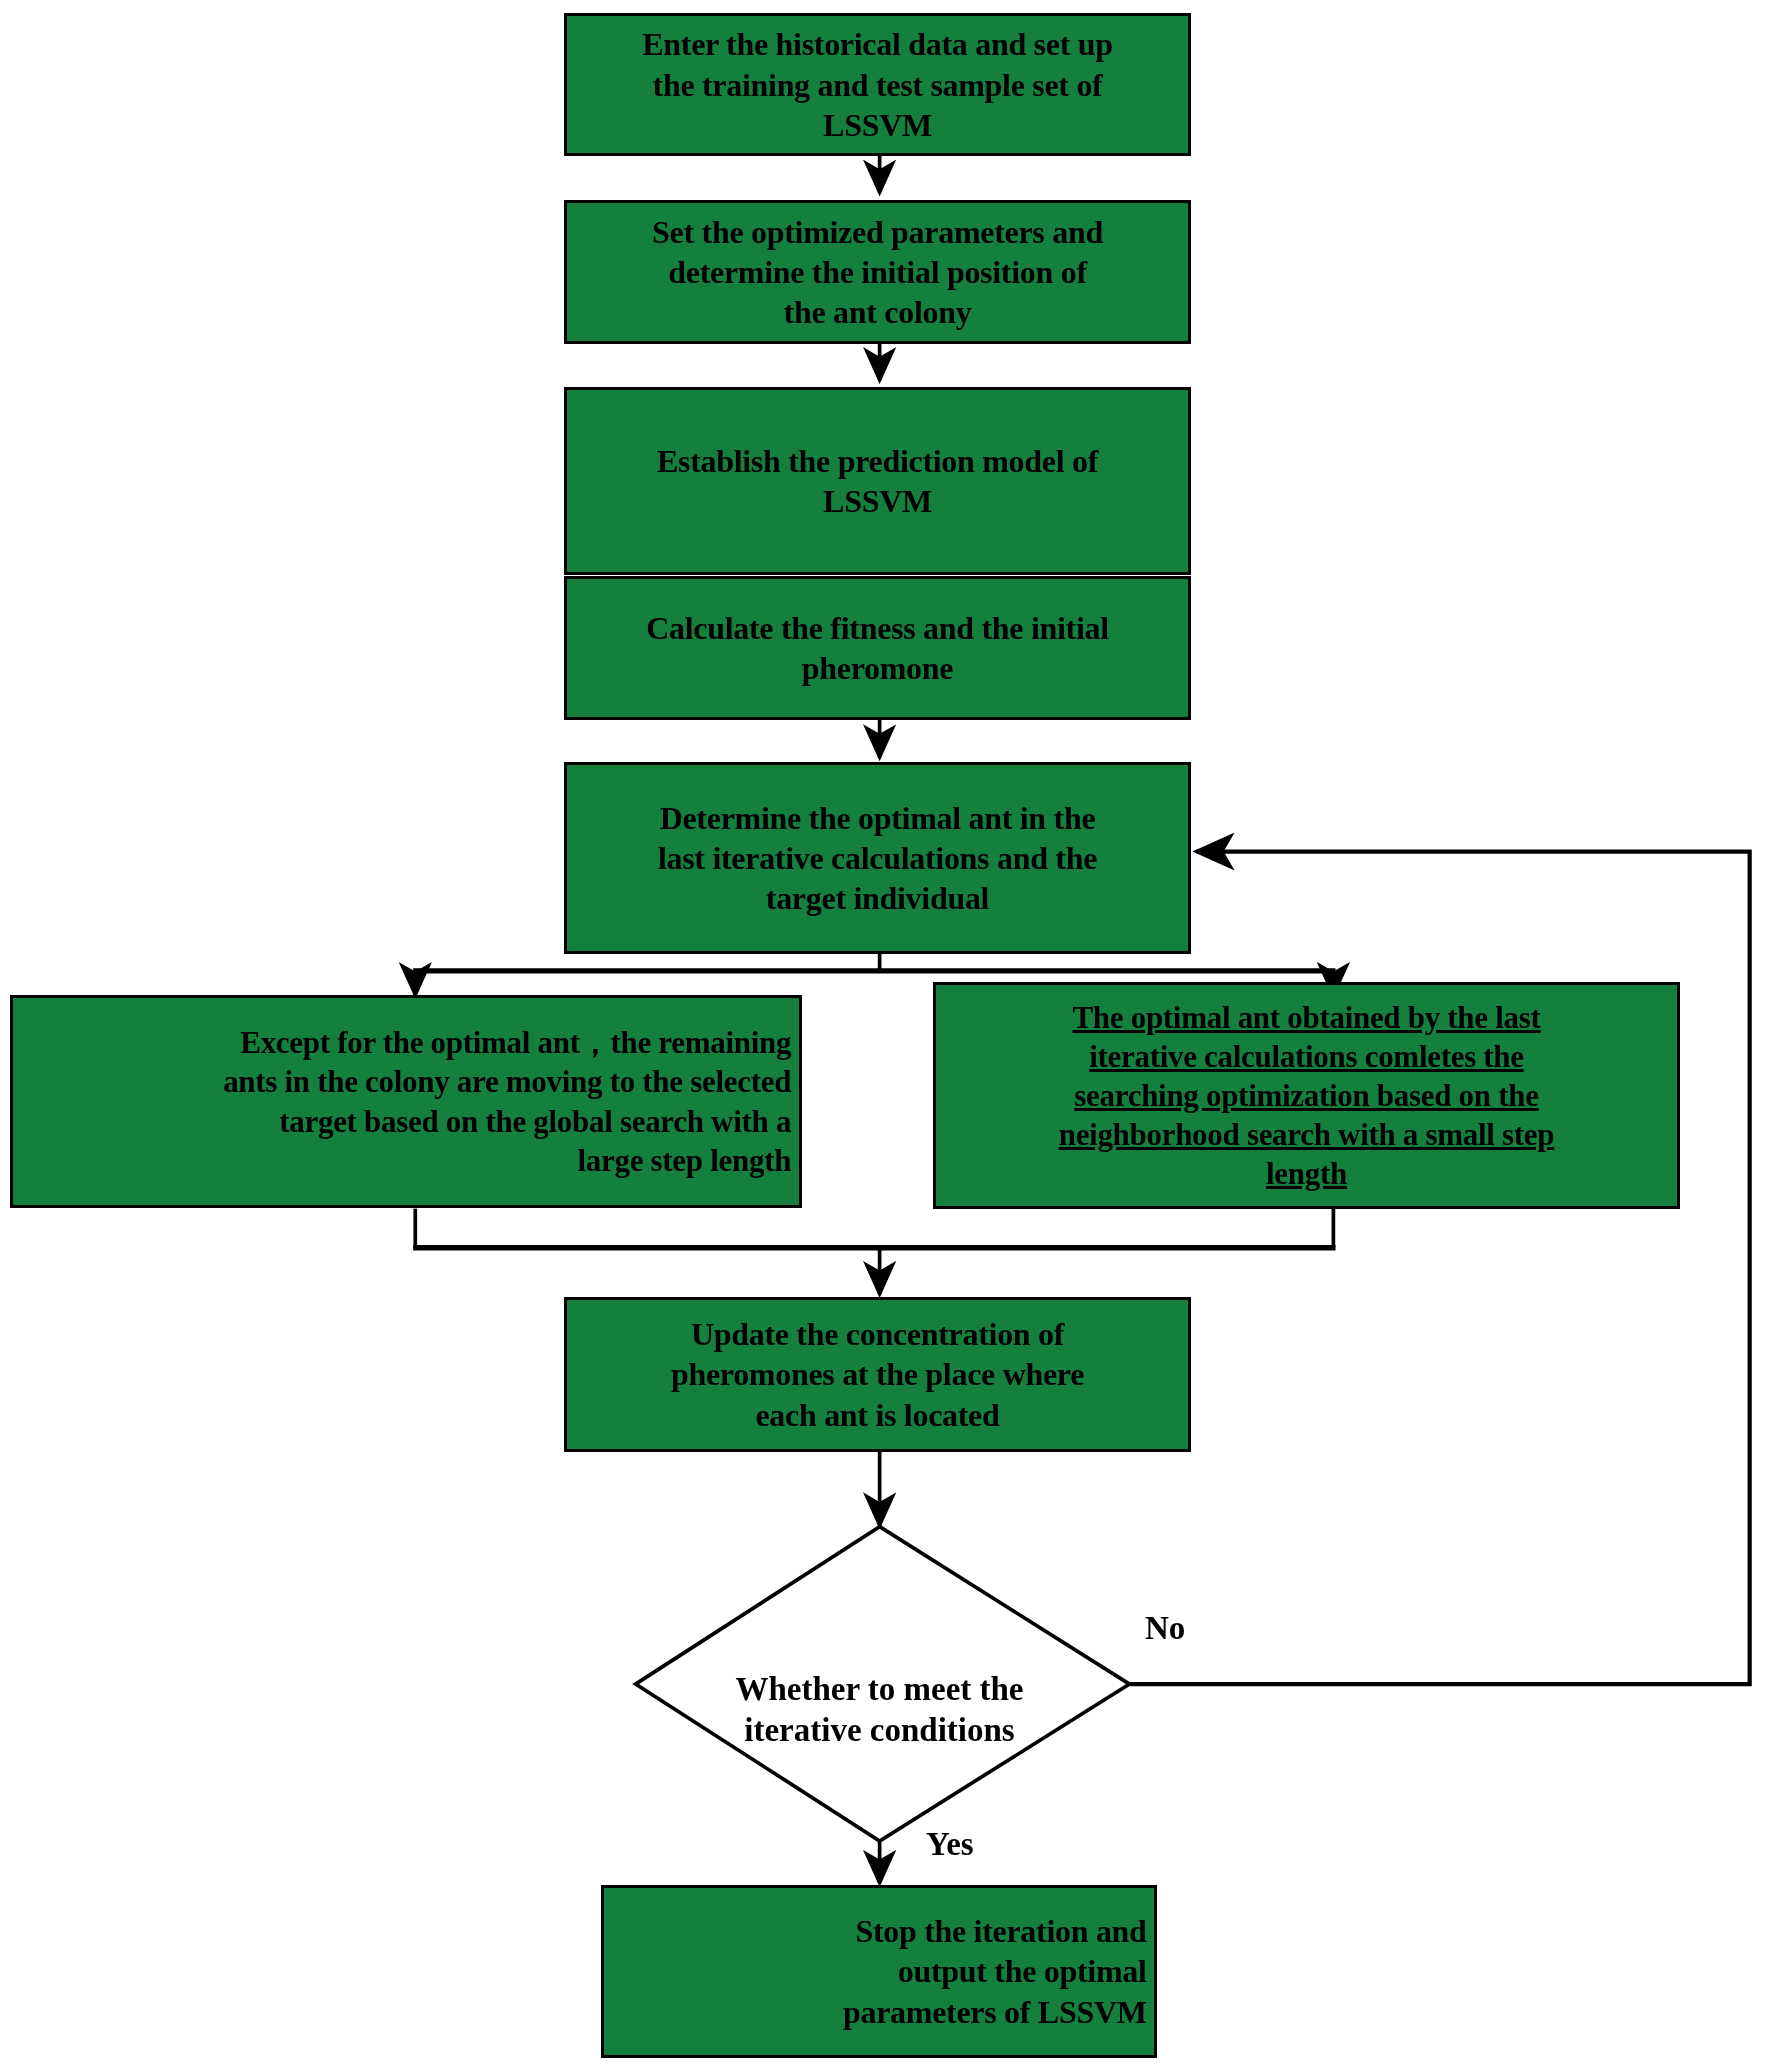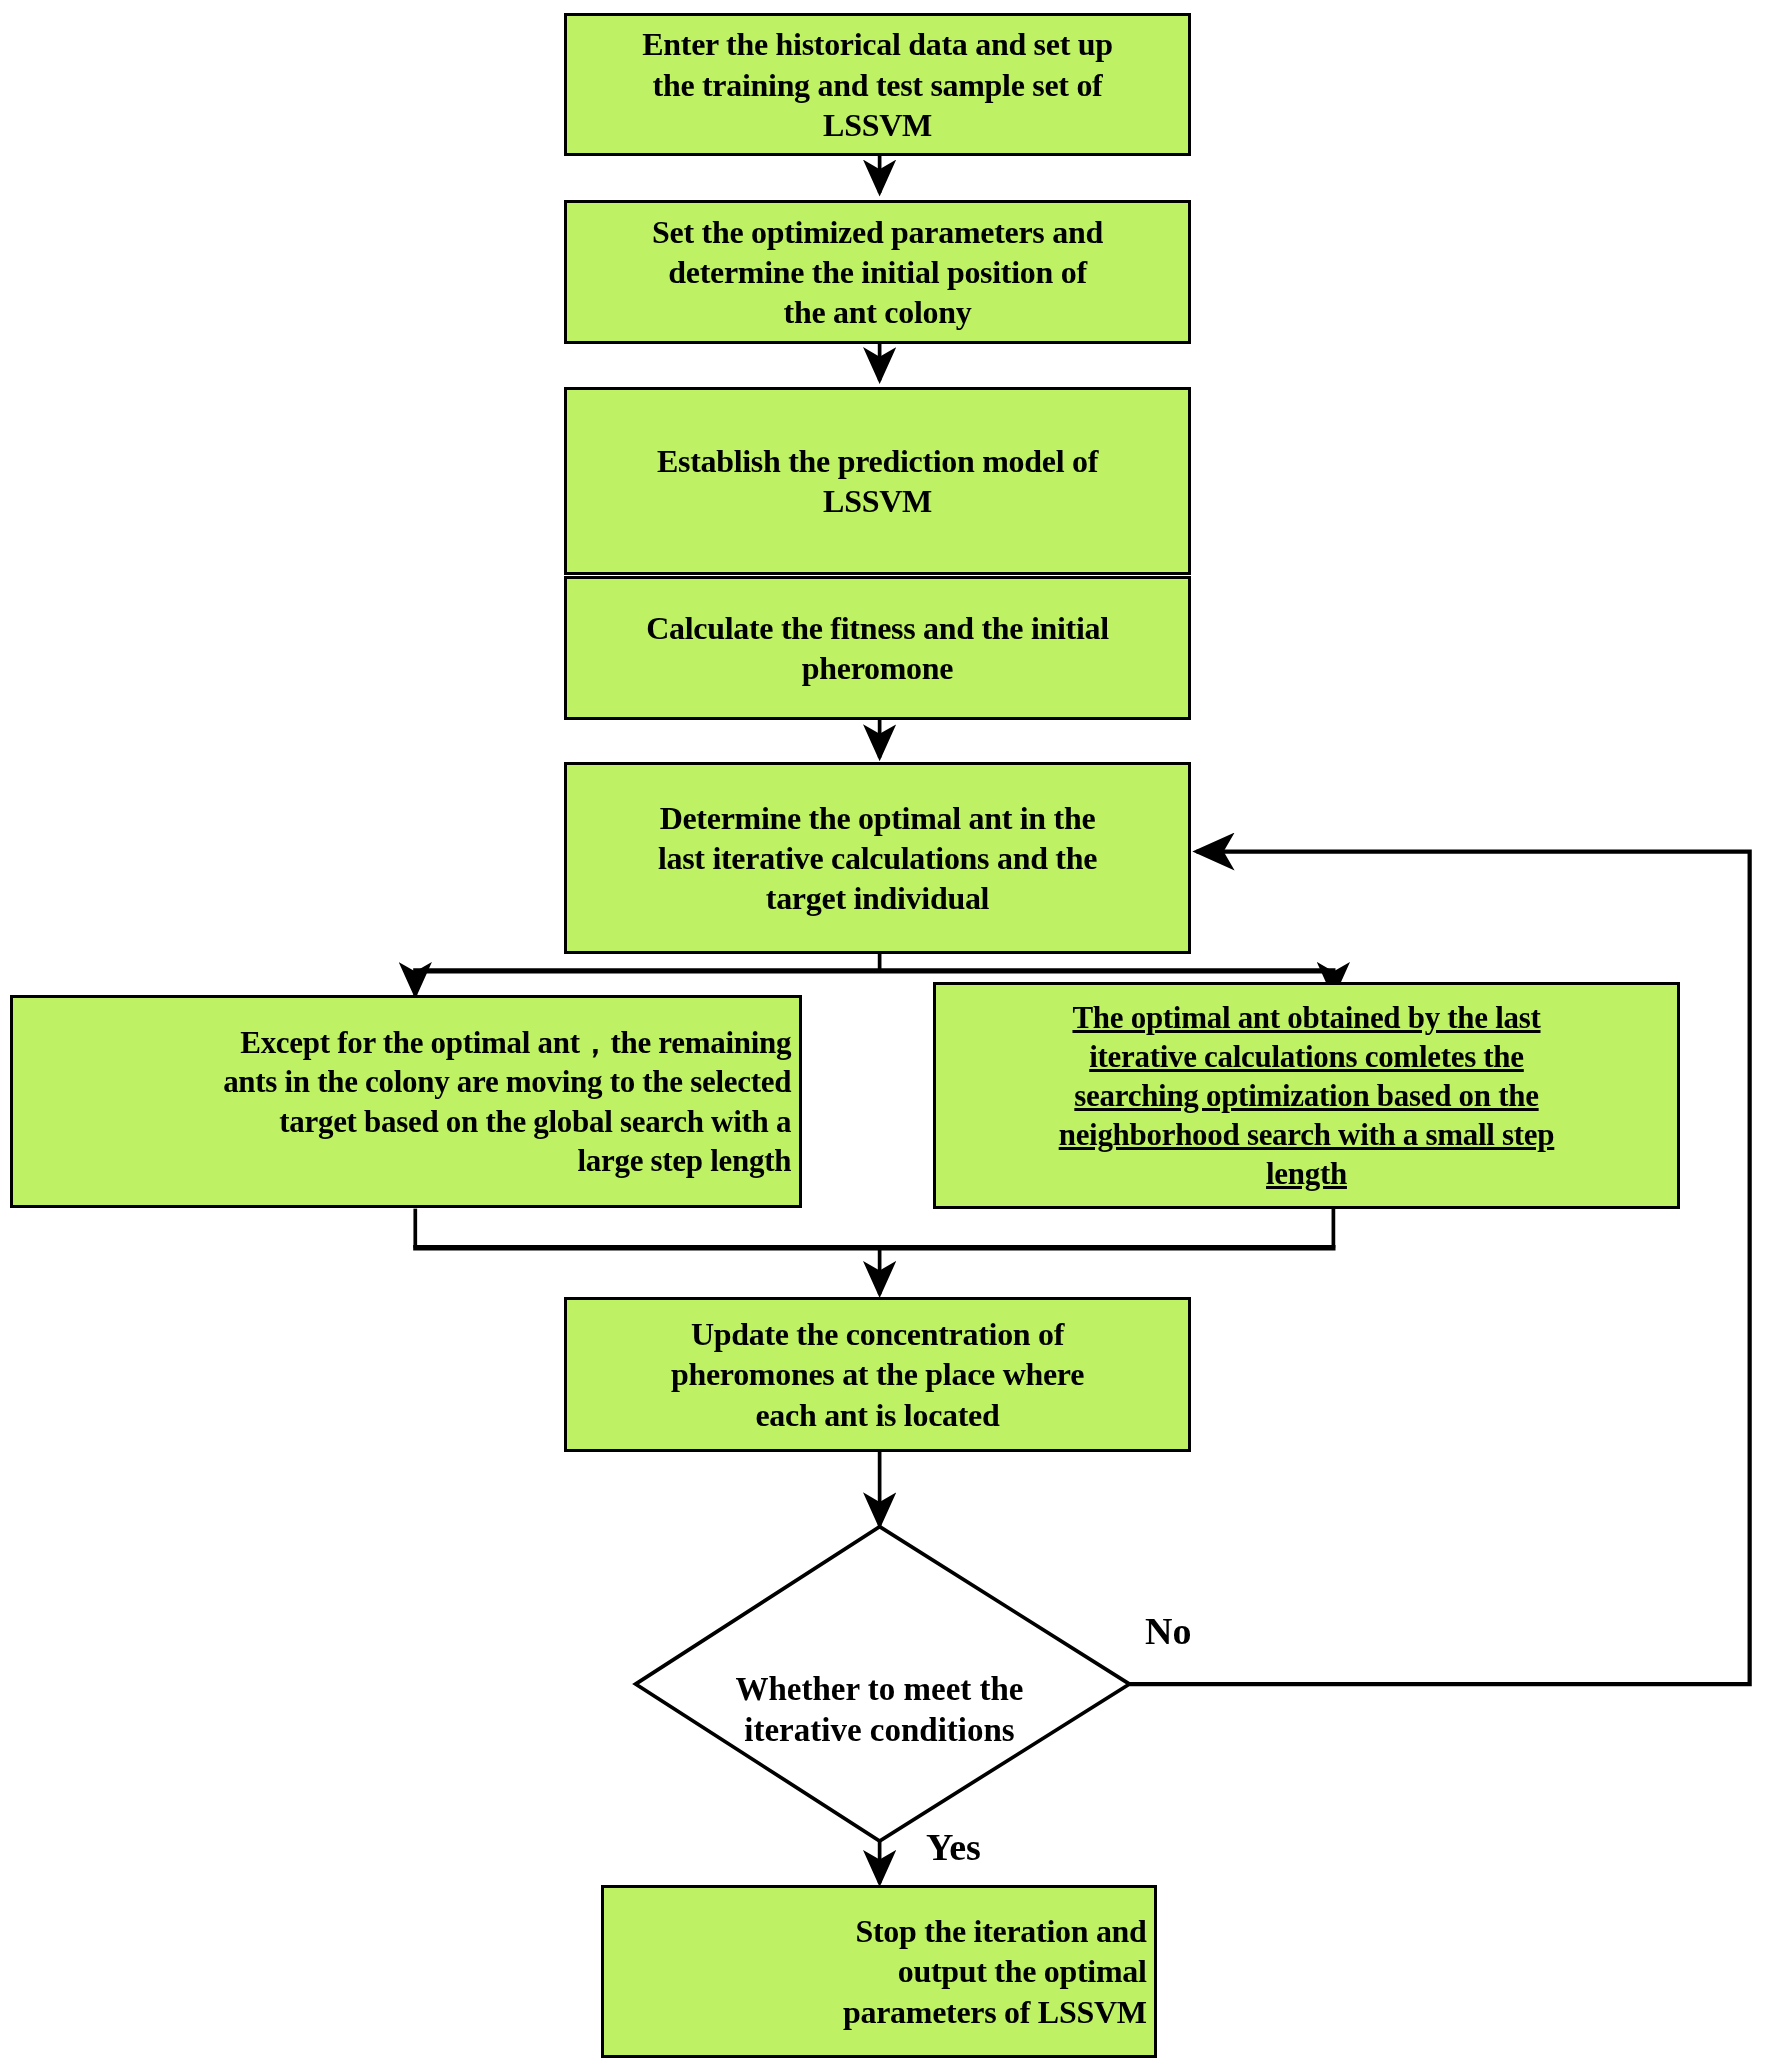--- a/index.html
+++ b/index.html
@@ -19,21 +19,21 @@
     position: absolute;
     left: 0;
     top: 0;
     width: 1792px;
     height: 2066px;
   }
   .node {
     position: absolute;
     box-sizing: border-box;
     border: 3.2px solid #000000;
-    background: #bef264;
+    background: #15803d;
     display: flex;
     align-items: center;
     justify-content: center;
     text-align: center;
   }
   .node .node-text {
     display: block;
     width: 100%;
     padding: 0 7.4px;
     box-sizing: border-box;
@@ -43,21 +43,21 @@
     font-size: 33px;
     line-height: 1.26;
     letter-spacing: -0.3px;
     white-space: pre-line;
   }
   .edge-label {
     position: absolute;
     font-family: "Liberation Serif", "DejaVu Serif", serif;
     font-weight: bold;
     color: #000000;
-    font-size: 38px;
+    font-size: 33px;
     line-height: 1;
     white-space: nowrap;
   }
   .decision-text {
     position: absolute;
     text-align: center;
     font-family: "Liberation Serif", "DejaVu Serif", serif;
     font-weight: bold;
     color: #000000;
     font-size: 33px;

